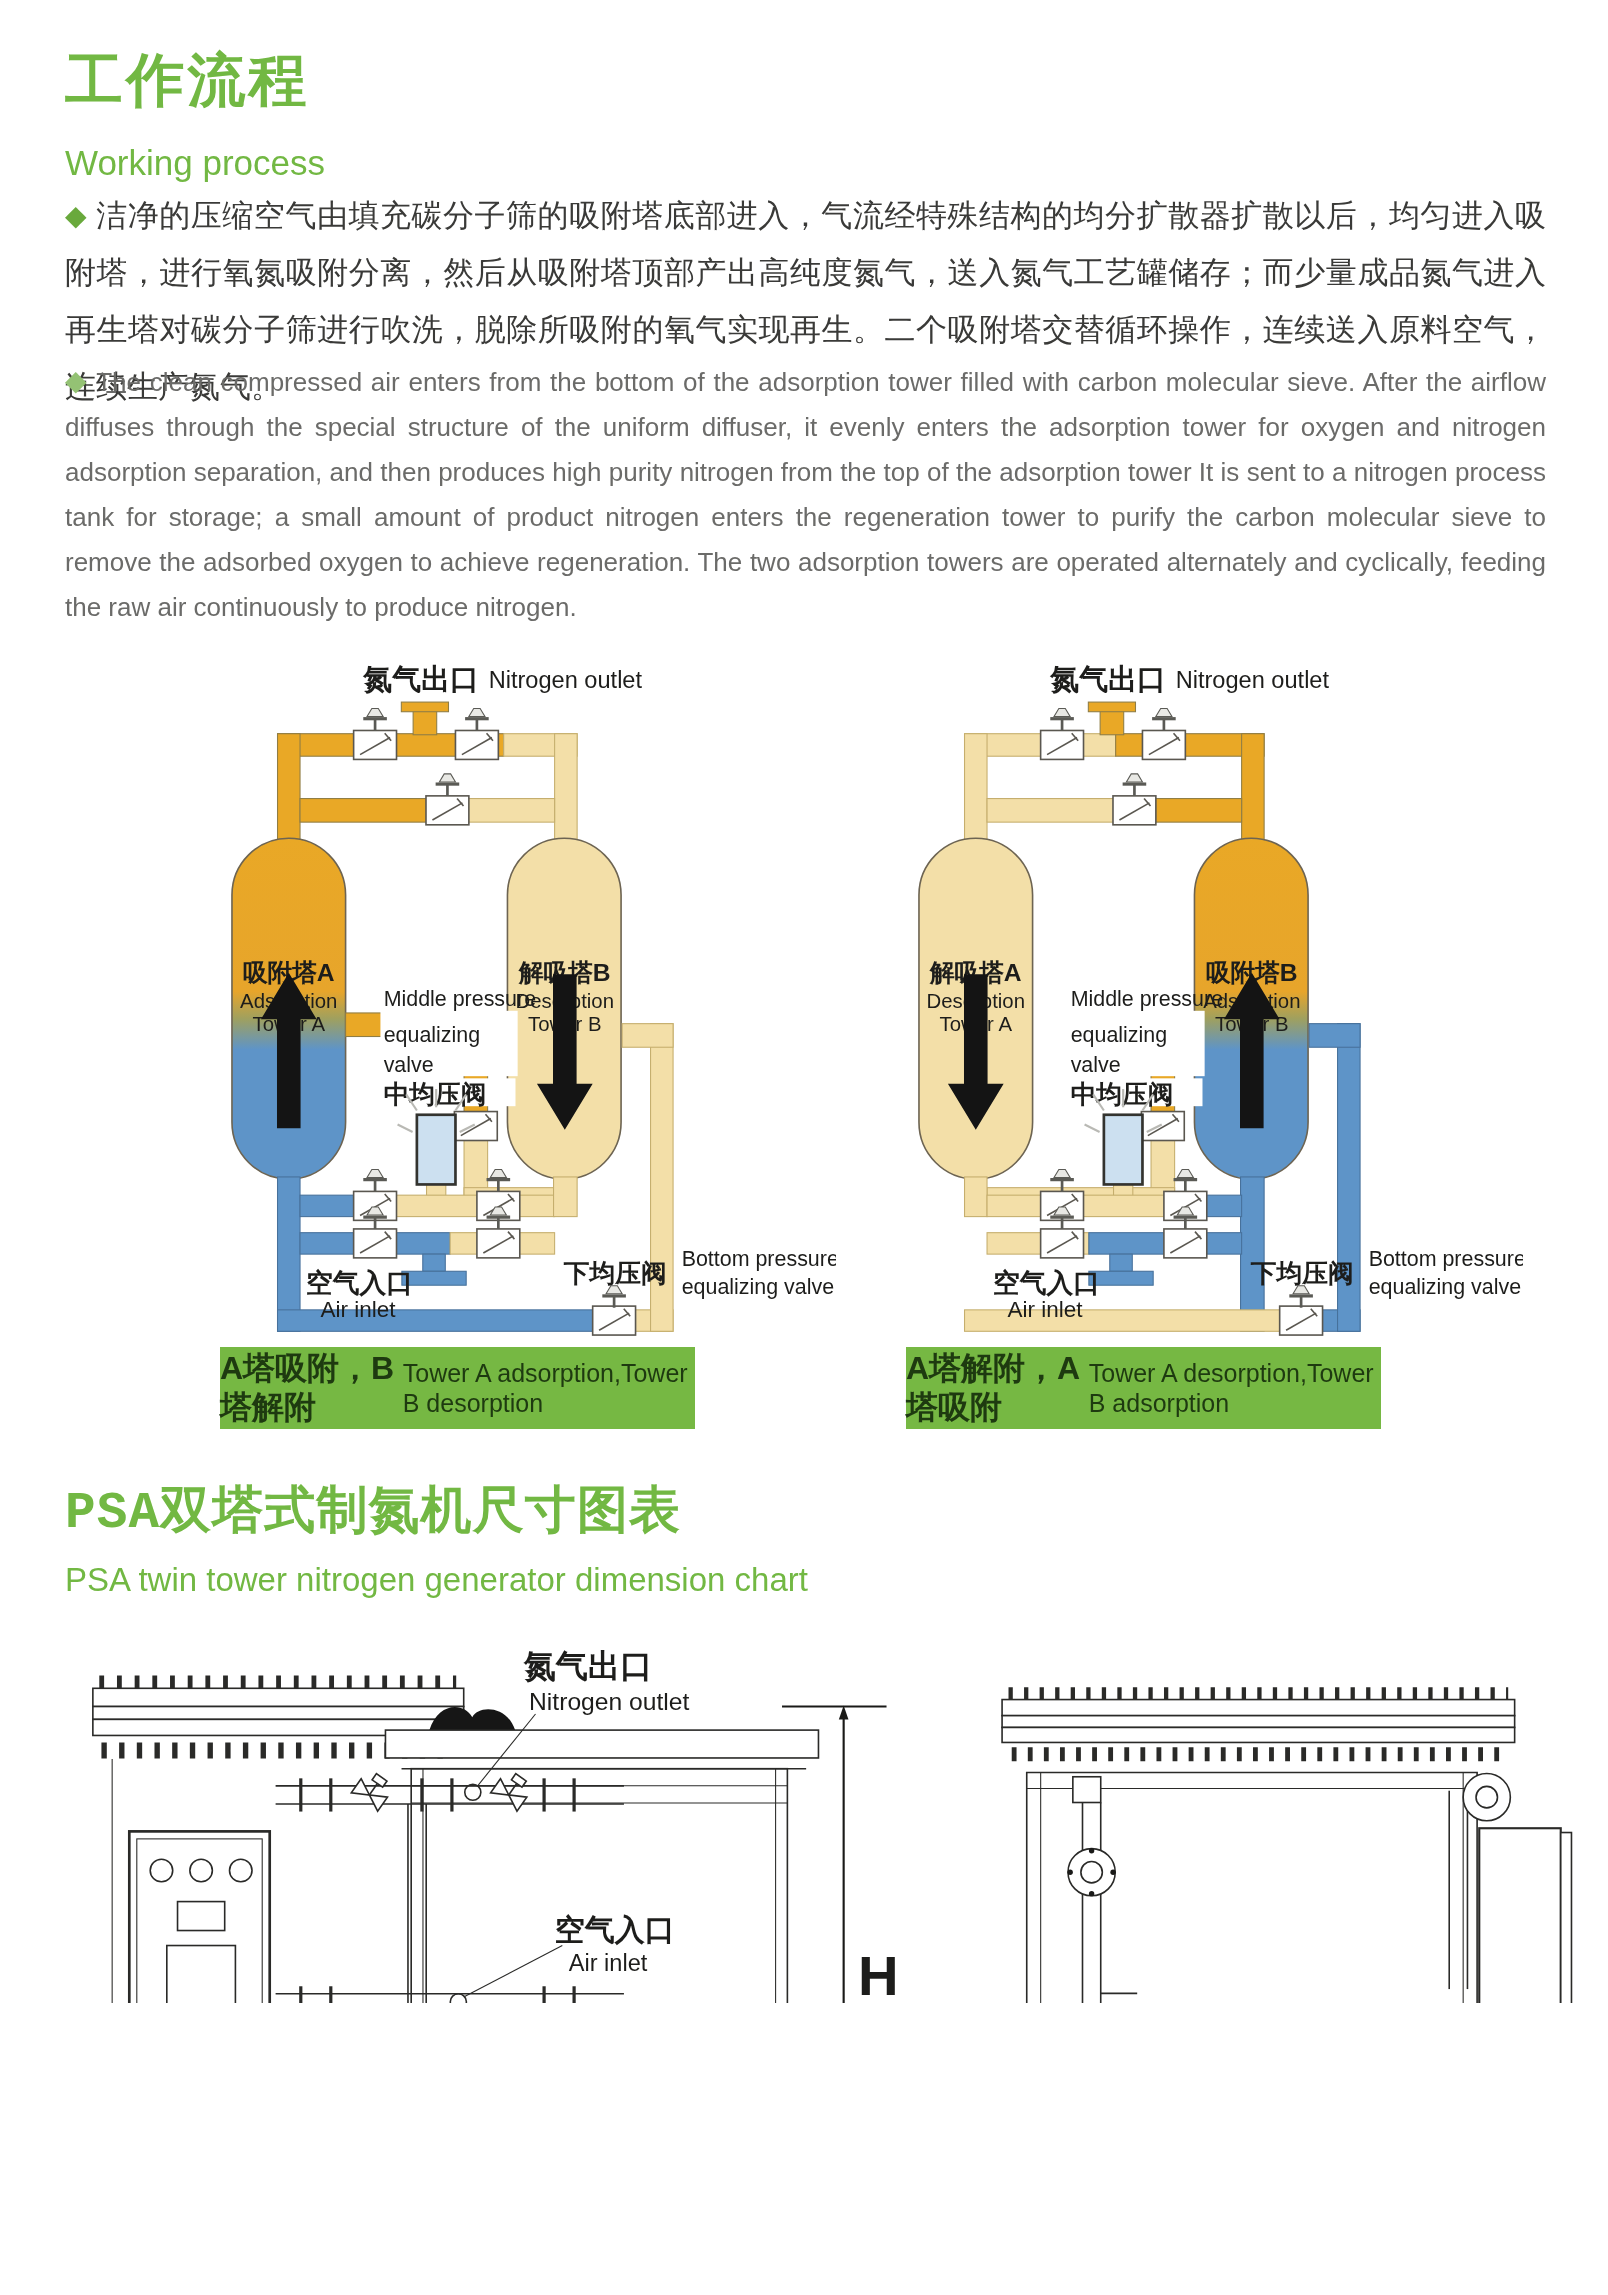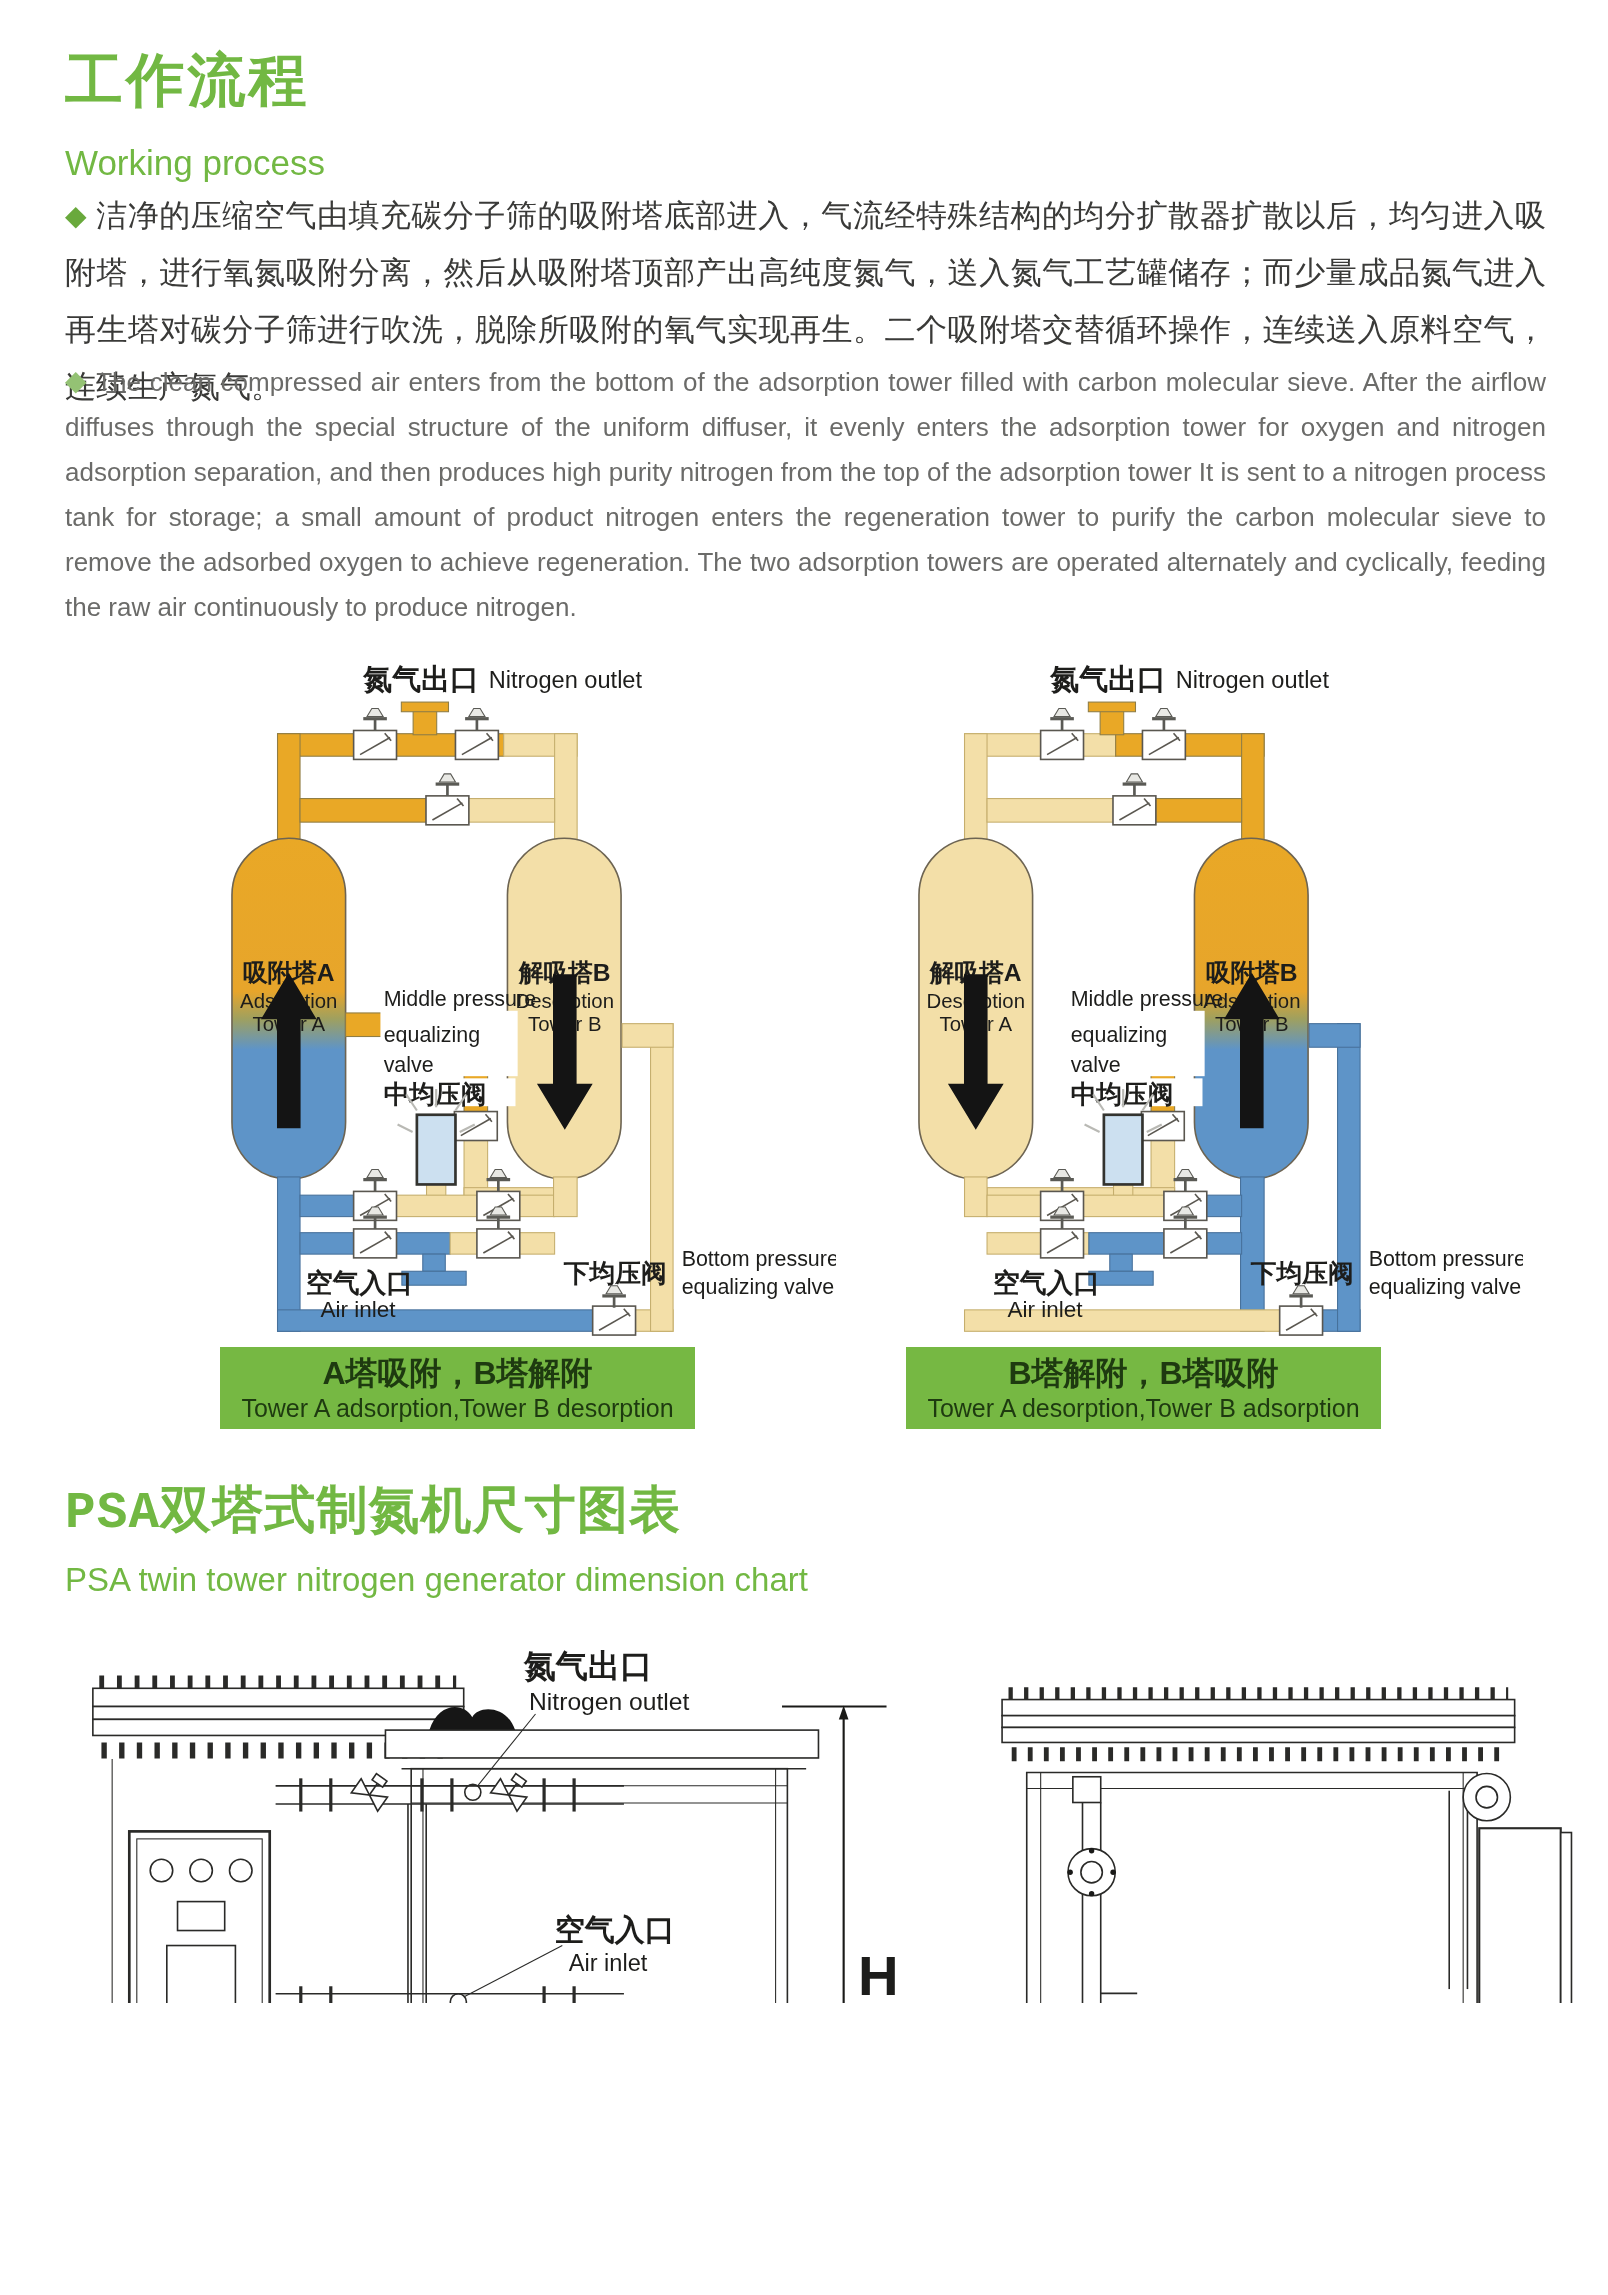--- a/index.html
+++ b/index.html
@@ -10,21 +10,21 @@
   .h1-zh{font-size:58px;font-weight:700;color:#72B843;letter-spacing:3.2px;}
   .h1-en{font-size:35px;font-weight:400;color:#72B843;margin-top:23px;}
   .h2-zh{font-size:51px;font-weight:700;color:#72B843;letter-spacing:1.1px;font-family:Liberation Mono, monospace;}
   .h2-en{font-size:33px;font-weight:400;color:#72B843;margin-top:16px;}
   
   .para-zh{width:1481px;font-size:31px;line-height:57px;color:#3a3a38;text-align:justify;}
   .para-en{width:1481px;font-size:26px;line-height:45px;color:#6b6b69;text-align:justify;}
   .diam{font-size:28px;vertical-align:1.1px;}
   .diam-zh{color:#69A93C;} .diam-en{color:#94C274;}
   
-  .cap-bar{width:475px;height:82px;background:#76B843;display:flex;flex-direction:column;
+  .cap-bar{width:475px;height:82px;background:#76B843;display:flex;
            align-items:center;justify-content:center;}
   .cap-zh{font-size:32px;font-weight:700;color:#1e3a10;line-height:39px;}
   .cap-en{font-size:25px;font-weight:400;color:#1e3a10;line-height:30px;}
   
   svg text{font-family:"Liberation Sans","DejaVu Sans",sans-serif;}
   .b{font-weight:700;}
   .d{fill:#1d1d1b;}
   .ln{stroke:#2a2a28;stroke-width:3;fill:none;}
   .ln2{stroke:#2a2a28;stroke-width:2;fill:none;}
   .fw{fill:#ffffff;stroke:#2a2a28;stroke-width:3;}
@@ -269,21 +269,21 @@
     <text x="632" y="1192" font-size="48" class="b d">下均压阀</text>
     <text x="852" y="1162" font-size="40" class="d">Bottom pressure</text>
     <text x="852" y="1214" font-size="40" class="d">equalizing valve</text>
   </svg>
 
   <div class="abs cap-bar" style="left:220px;top:1347px">
     <div class="cap-zh">A塔吸附，B塔解附</div>
     <div class="cap-en">Tower A adsorption,Tower B desorption</div>
   </div>
   <div class="abs cap-bar" style="left:906px;top:1347px">
-    <div class="cap-zh">B塔解附，B塔吸附</div>
+    <div class="cap-zh">A塔解附，A塔吸附</div>
     <div class="cap-en">Tower A desorption,Tower B adsorption</div>
   </div>
 
   <div class="abs" style="left:65px;top:1476px">
     <div class="h2-zh">PSA双塔式制氮机尺寸图表</div>
     <div class="h2-en">PSA twin tower nitrogen generator dimension chart</div>
   </div>
 
   <svg class="abs" style="left:80px;top:1625px" width="836" height="670" viewBox="0 0 1560 1250">
 

